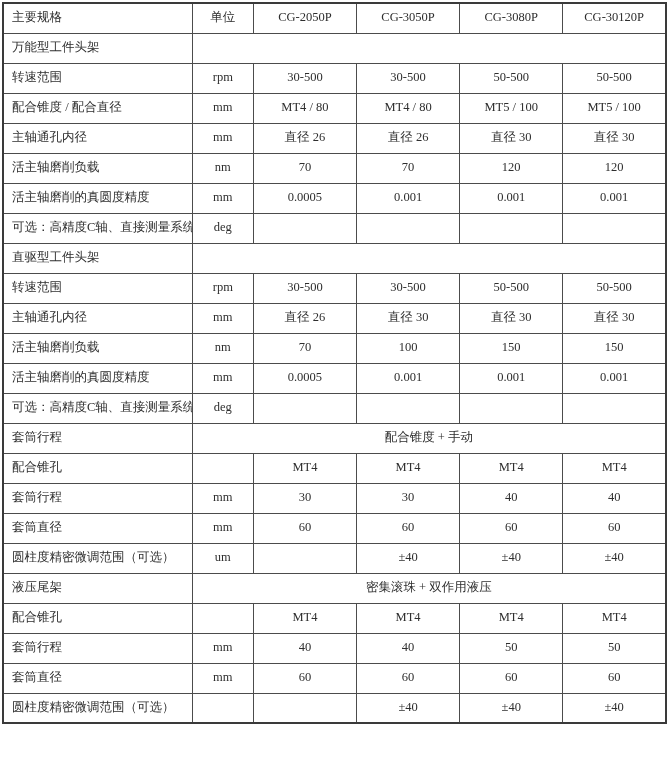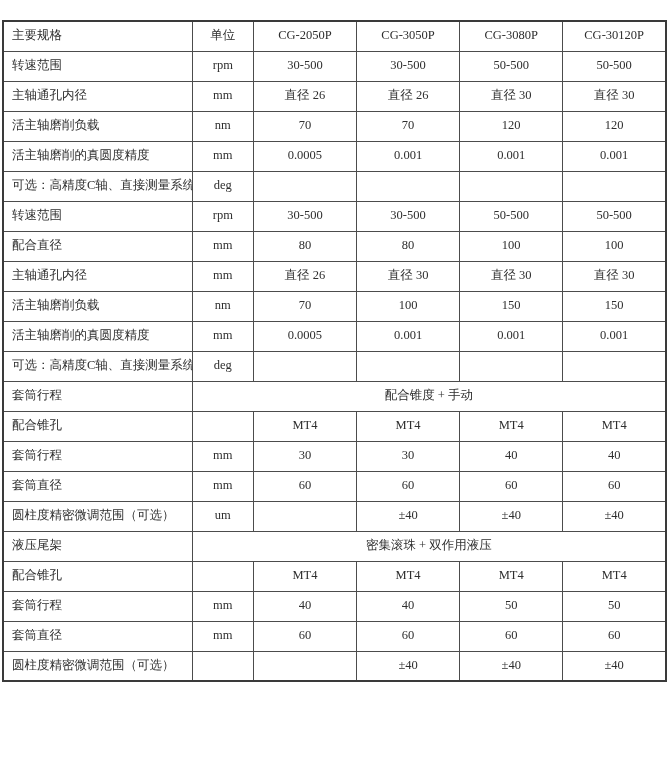--- a/index.html
+++ b/index.html
@@ -8,21 +8,21 @@
     background: #ffffff;
   }
   body {
     width: 670px;
     height: 761px;
     overflow: hidden;
     font-family: "Liberation Serif", "DejaVu Serif", serif;
     color: #2e2e2e;
   }
   .page {
-    padding: 20px 2px;
+    padding: 2px 2px;
   }
   table.spec-table {
     border-collapse: collapse;
     table-layout: fixed;
     width: 665px;
     border: 2px solid #3a3a3a;
   }
   .spec-table col.c-label { width: 189px; }
   .spec-table col.c-unit  { width: 61px; }
   .spec-table col.c-model { width: 103px; }
@@ -62,26 +62,38 @@
         <th class="label-cell">主要规格</th>
         <th class="center-cell">单位</th>
         <th class="center-cell">CG-2050P</th>
         <th class="center-cell">CG-3050P</th>
         <th class="center-cell">CG-3080P</th>
         <th class="center-cell">CG-30120P</th>
       </tr>
     </thead>
     <tbody>
         <tr>
+          <td class="label-cell">万能型工件头架</td>
+          <td class="center-cell" colspan="5"></td>
+        </tr>
+        <tr>
           <td class="label-cell">转速范围</td>
           <td class="center-cell">rpm</td>
           <td class="center-cell">30-500</td>
           <td class="center-cell">30-500</td>
           <td class="center-cell">50-500</td>
           <td class="center-cell">50-500</td>
+        </tr>
+        <tr>
+          <td class="label-cell">配合锥度 / 配合直径</td>
+          <td class="center-cell">mm</td>
+          <td class="center-cell">MT4 / 80</td>
+          <td class="center-cell">MT4 / 80</td>
+          <td class="center-cell">MT5 / 100</td>
+          <td class="center-cell">MT5 / 100</td>
         </tr>
         <tr>
           <td class="label-cell">主轴通孔内径</td>
           <td class="center-cell">mm</td>
           <td class="center-cell">直径 26</td>
           <td class="center-cell">直径 26</td>
           <td class="center-cell">直径 30</td>
           <td class="center-cell">直径 30</td>
         </tr>
         <tr>
@@ -102,34 +114,30 @@
         </tr>
         <tr>
           <td class="label-cell">可选：高精度C轴、直接测量系统</td>
           <td class="center-cell">deg</td>
           <td class="center-cell"></td>
           <td class="center-cell"></td>
           <td class="center-cell"></td>
           <td class="center-cell"></td>
         </tr>
         <tr>
+          <td class="label-cell">直驱型工件头架</td>
+          <td class="center-cell" colspan="5"></td>
+        </tr>
+        <tr>
           <td class="label-cell">转速范围</td>
           <td class="center-cell">rpm</td>
           <td class="center-cell">30-500</td>
           <td class="center-cell">30-500</td>
           <td class="center-cell">50-500</td>
           <td class="center-cell">50-500</td>
-        </tr>
-        <tr>
-          <td class="label-cell">配合直径</td>
-          <td class="center-cell">mm</td>
-          <td class="center-cell">80</td>
-          <td class="center-cell">80</td>
-          <td class="center-cell">100</td>
-          <td class="center-cell">100</td>
         </tr>
         <tr>
           <td class="label-cell">主轴通孔内径</td>
           <td class="center-cell">mm</td>
           <td class="center-cell">直径 26</td>
           <td class="center-cell">直径 30</td>
           <td class="center-cell">直径 30</td>
           <td class="center-cell">直径 30</td>
         </tr>
         <tr>

